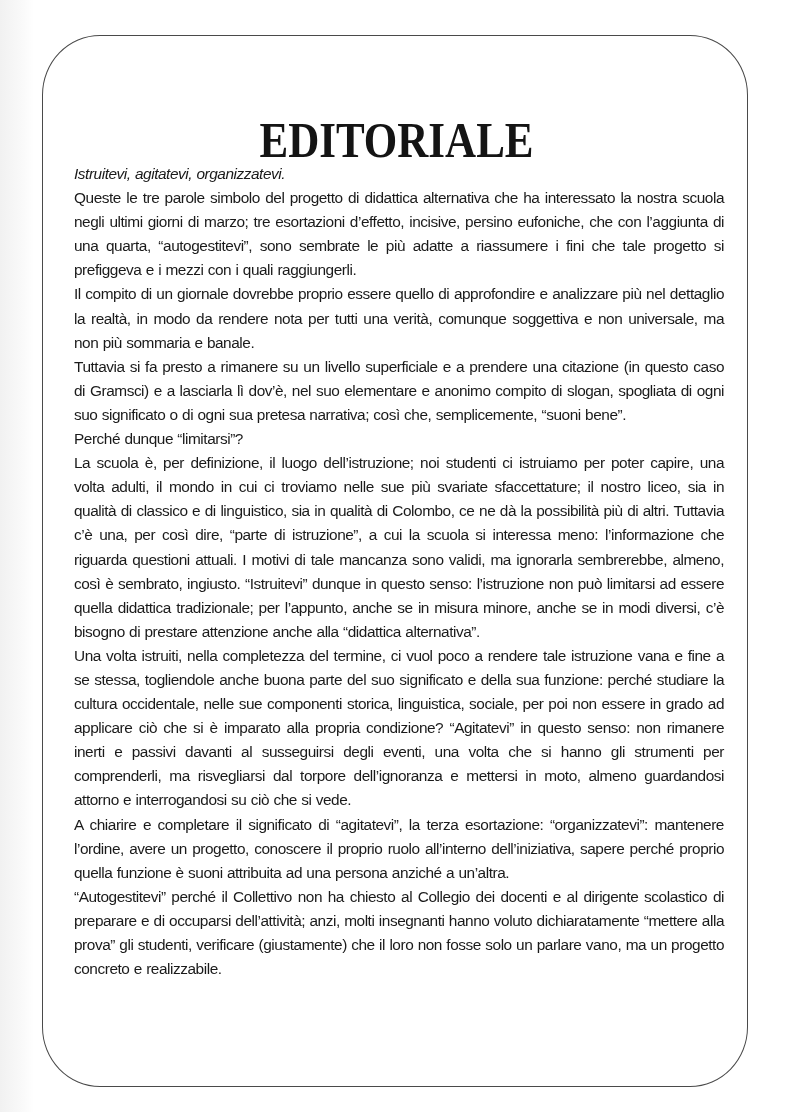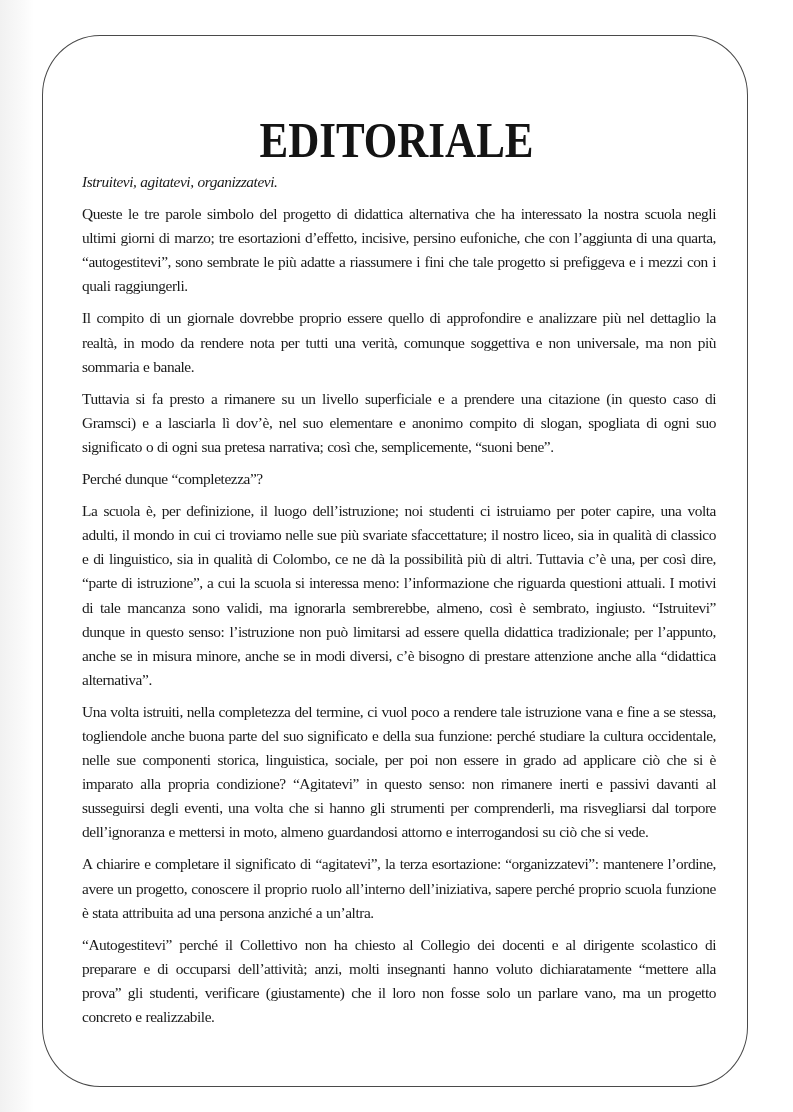--- a/index.html
+++ b/index.html
@@ -18,35 +18,35 @@
   .title {
     position: absolute; left: 0; width: 793px; top: 77px; text-align: center;
     font-family: "Liberation Serif", "DejaVu Serif", serif; font-size: 50px; letter-spacing: 0px;
     color: #141414; transform: scaleX(0.86); transform-origin: center;
   }
   .body-text {
     position: absolute; left: 74px; top: 162px; width: 650px;
     font-size: 15.4px; line-height: 24.1px; color: #1a1a1a; text-align: justify;
     font-family: "Liberation Sans", sans-serif;
   }
-  .body-text p { margin: 8px; text-align: justify; text-align-last: left; font-family: Liberation Serif, serif; }
+  .body-text p { margin: 0; text-align: justify; text-align-last: left; }
   .body-text p.lead { font-style: italic; }
   .cond { letter-spacing: -0.45px; word-spacing: 0.5px; }
 </style>
 </head>
 <body>
 
 <div class="scan-edge"></div>
 <div class="frame"></div>
 
 <h1 class="title">EDITORIALE</h1>
 
 <div class="body-text cond">
   <p class="lead">Istruitevi, agitatevi, organizzatevi.</p>
   <p>Queste le tre parole simbolo del progetto di didattica alternativa che ha interessato la nostra scuola negli ultimi giorni di marzo; tre esortazioni d’effetto, incisive, persino eufoniche, che con l’aggiunta di una quarta, “autogestitevi”, sono sembrate le più adatte a riassumere i fini che tale progetto si prefiggeva e i mezzi con i quali raggiungerli.</p>
   <p>Il compito di un giornale dovrebbe proprio essere quello di approfondire e analizzare più nel dettaglio la realtà, in modo da rendere nota per tutti una verità, comunque soggettiva e non universale, ma non più sommaria e banale.</p>
   <p>Tuttavia si fa presto a rimanere su un livello superficiale e a prendere una citazione (in questo caso di Gramsci) e a lasciarla lì dov’è, nel suo elementare e anonimo compito di slogan, spogliata di ogni suo significato o di ogni sua pretesa narrativa; così che, semplicemente, “suoni bene”.</p>
-  <p>Perché dunque “completezza”?</p>
+  <p>Perché dunque “limitarsi”?</p>
   <p>La scuola è, per definizione, il luogo dell’istruzione; noi studenti ci istruiamo per poter capire, una volta adulti, il mondo in cui ci troviamo nelle sue più svariate sfaccettature; il nostro liceo, sia in qualità di classico e di linguistico, sia in qualità di Colombo, ce ne dà la possibilità più di altri. Tuttavia c’è una, per così dire, “parte di istruzione”, a cui la scuola si interessa meno: l’informazione che riguarda questioni attuali. I motivi di tale mancanza sono validi, ma ignorarla sembrerebbe, almeno, così è sembrato, ingiusto. “Istruitevi” dunque in questo senso: l’istruzione non può limitarsi ad essere quella didattica tradizionale; per l’appunto, anche se in misura minore, anche se in modi diversi, c’è bisogno di prestare attenzione anche alla “didattica alternativa”.</p>
   <p>Una volta istruiti, nella completezza del termine, ci vuol poco a rendere tale istruzione vana e fine a se stessa, togliendole anche buona parte del suo significato e della sua funzione: perché studiare la cultura occidentale, nelle sue componenti storica, linguistica, sociale, per poi non essere in grado ad applicare ciò che si è imparato alla propria condizione? “Agitatevi” in questo senso: non rimanere inerti e passivi davanti al susseguirsi degli eventi, una volta che si hanno gli strumenti per comprenderli, ma risvegliarsi dal torpore dell’ignoranza e mettersi in moto, almeno guardandosi attorno e interrogandosi su ciò che si vede.</p>
-  <p>A chiarire e completare il significato di “agitatevi”, la terza esortazione: “organizzatevi”: mantenere l’ordine, avere un progetto, conoscere il proprio ruolo all’interno dell’iniziativa, sapere perché proprio scuola funzione è stata attribuita ad una persona anziché a un’altra.</p>
+  <p>A chiarire e completare il significato di “agitatevi”, la terza esortazione: “organizzatevi”: mantenere l’ordine, avere un progetto, conoscere il proprio ruolo all’interno dell’iniziativa, sapere perché proprio quella funzione è suoni attribuita ad una persona anziché a un’altra.</p>
   <p>“Autogestitevi” perché il Collettivo non ha chiesto al Collegio dei docenti e al dirigente scolastico di preparare e di occuparsi dell’attività; anzi, molti insegnanti hanno voluto dichiaratamente “mettere alla prova” gli studenti, verificare (giustamente) che il loro non fosse solo un parlare vano, ma un progetto concreto e realizzabile.</p>
 </div>
 
 </body></html>

